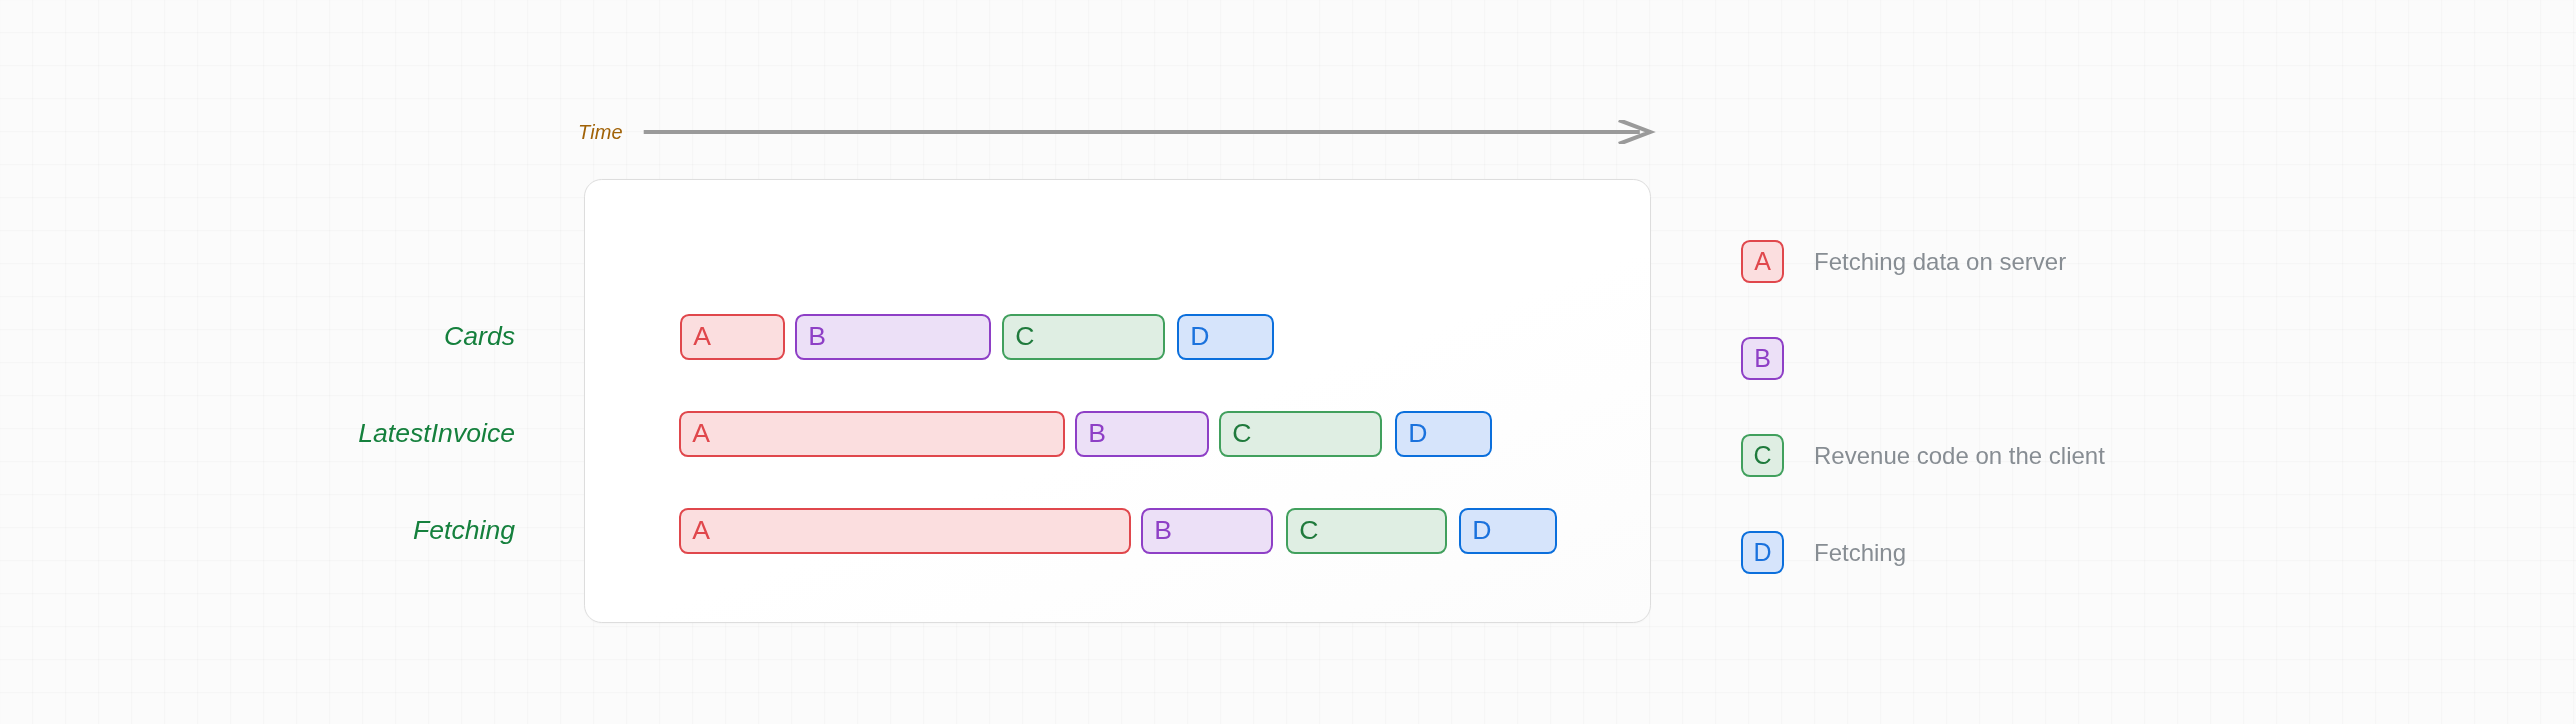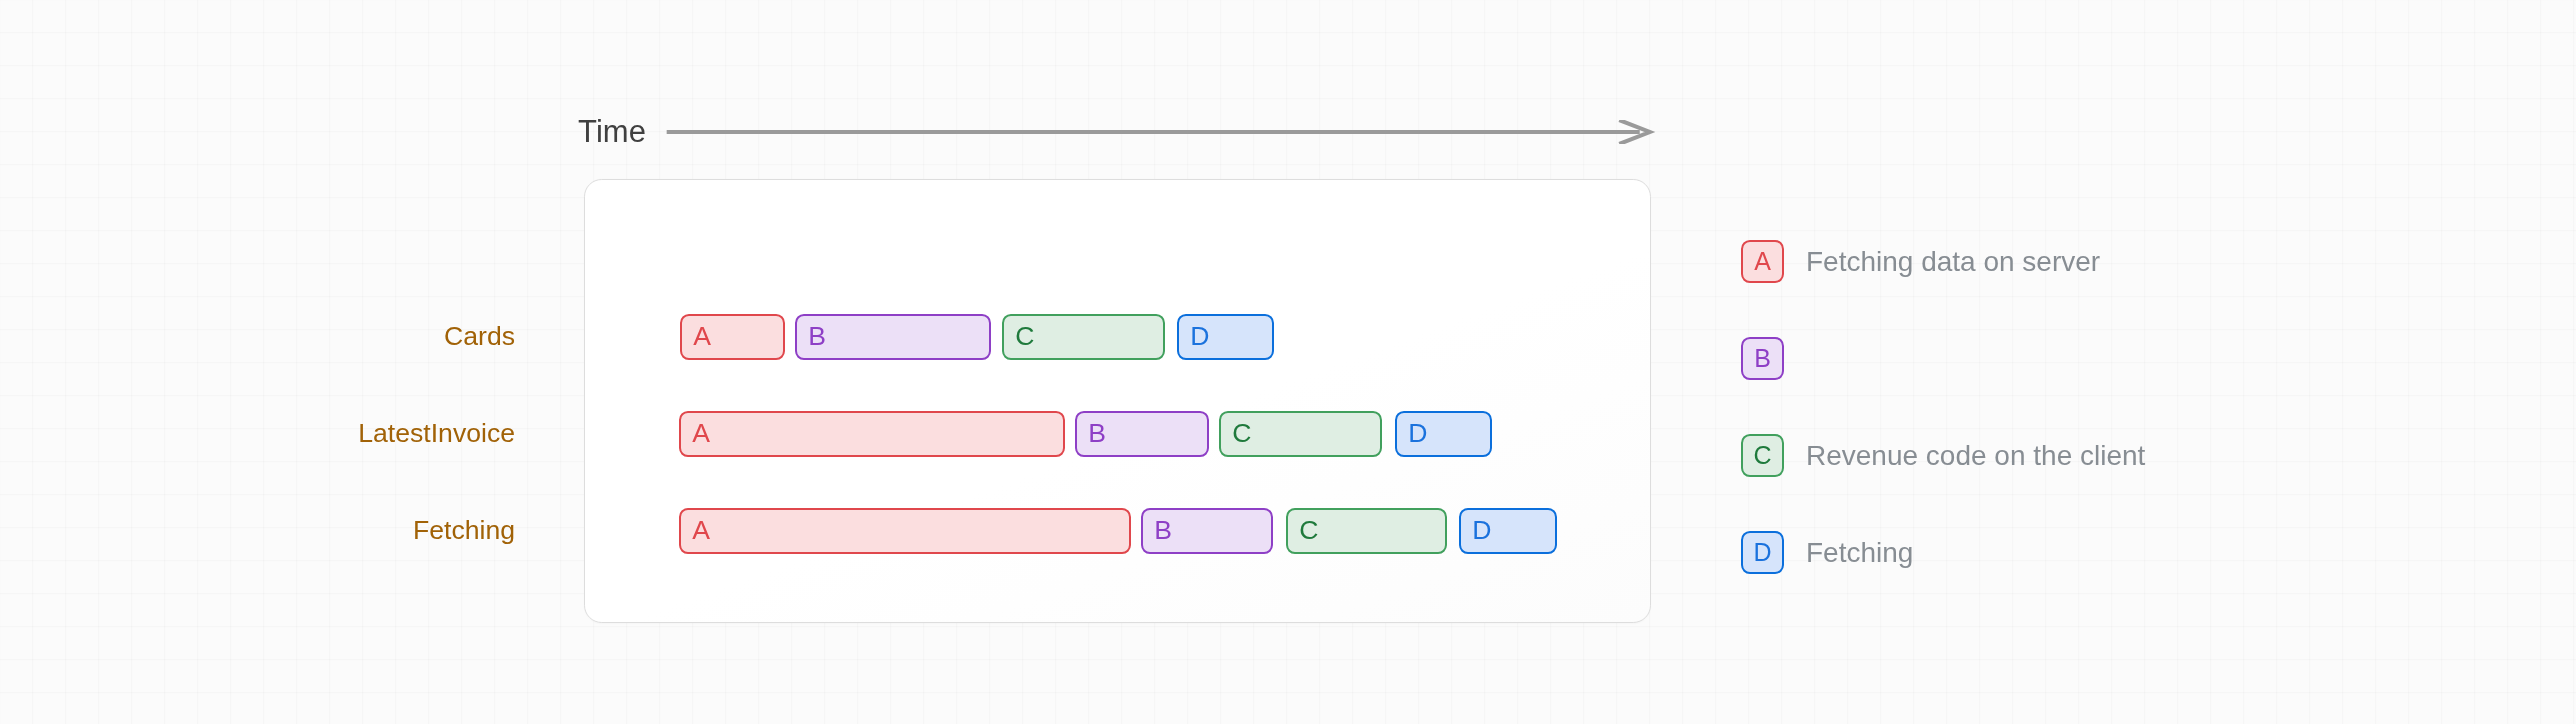--- a/index.html
+++ b/index.html
@@ -32,25 +32,26 @@
   .time-axis {
     position: absolute;
     left: 578px;
     top: 114px;
     display: flex;
     align-items: center;
     width: 1079px;
     height: 35px;
   }
   .time-label {
-    font-size: 31px;
-    color: #404040;
+    font-size: 20px;
+    color: #a16207;
     letter-spacing: 0.1px;
     white-space: nowrap;
     line-height: 1;
+    font-style: italic;
   }
   .time-arrow {
     margin-left: 19.3px;
     flex: 1 1 auto;
     height: 24px;
     display: block;
   }
 
   
   .panel {
@@ -76,23 +77,24 @@
     position: relative;
     height: 97px;
   }
   .row-label {
     position: absolute;
     right: 2061px;      
     top: 16px;
     width: 515px;
     text-align: right;
     font-size: 26.6px;
-    color: #a16207;
+    color: #15803d;
     line-height: 32px;
     white-space: nowrap;
+    font-style: italic;
   }
   .track {
     position: absolute;
     left: 0;
     top: 0;
     height: 97px;
   }
 
   
   .bar {
@@ -142,22 +144,22 @@
     display: flex;
     align-items: center;
     justify-content: center;
     flex: 0 0 auto;
   }
   .legend-chip span {
     font-size: 25px;
     line-height: 1;
   }
   .legend-text {
-    margin-left: 22px;
-    font-size: 28px;
+    margin-left: 30px;
+    font-size: 24px;
     color: #878d93;
     white-space: nowrap;
     line-height: 1;
   }
 </style>
 </head>
 <body>
 
 <div id="stage">
 

